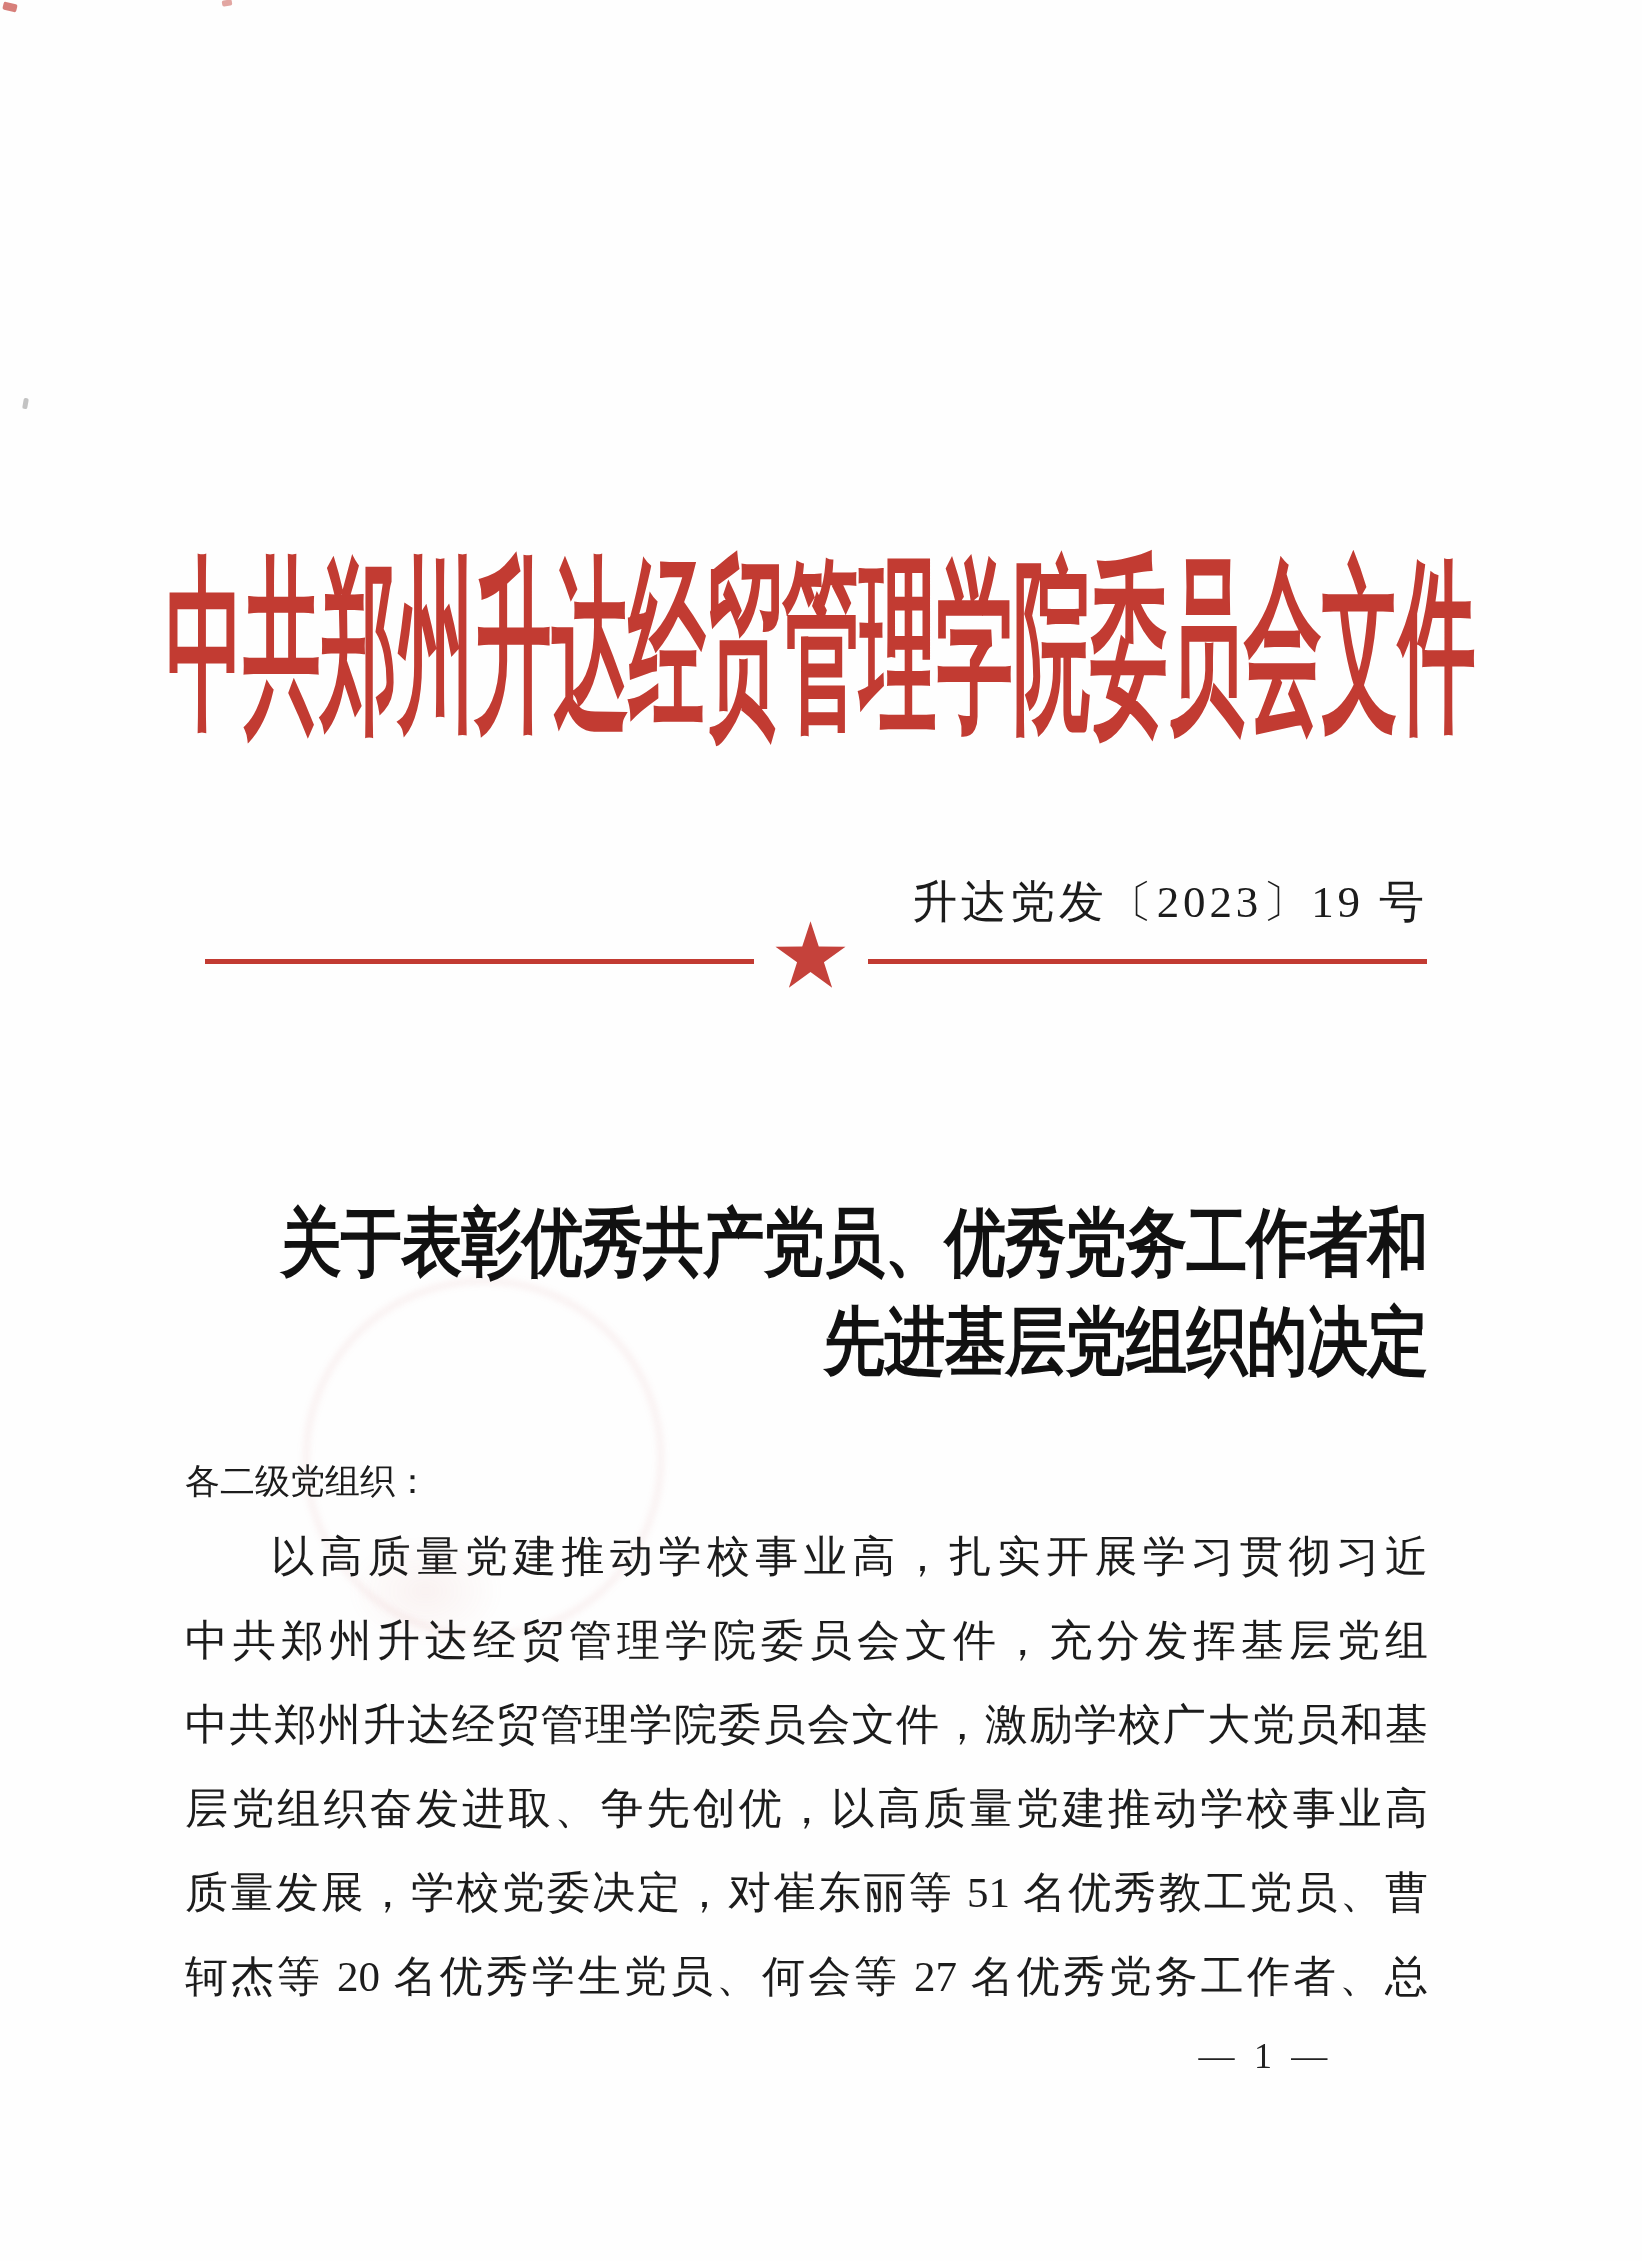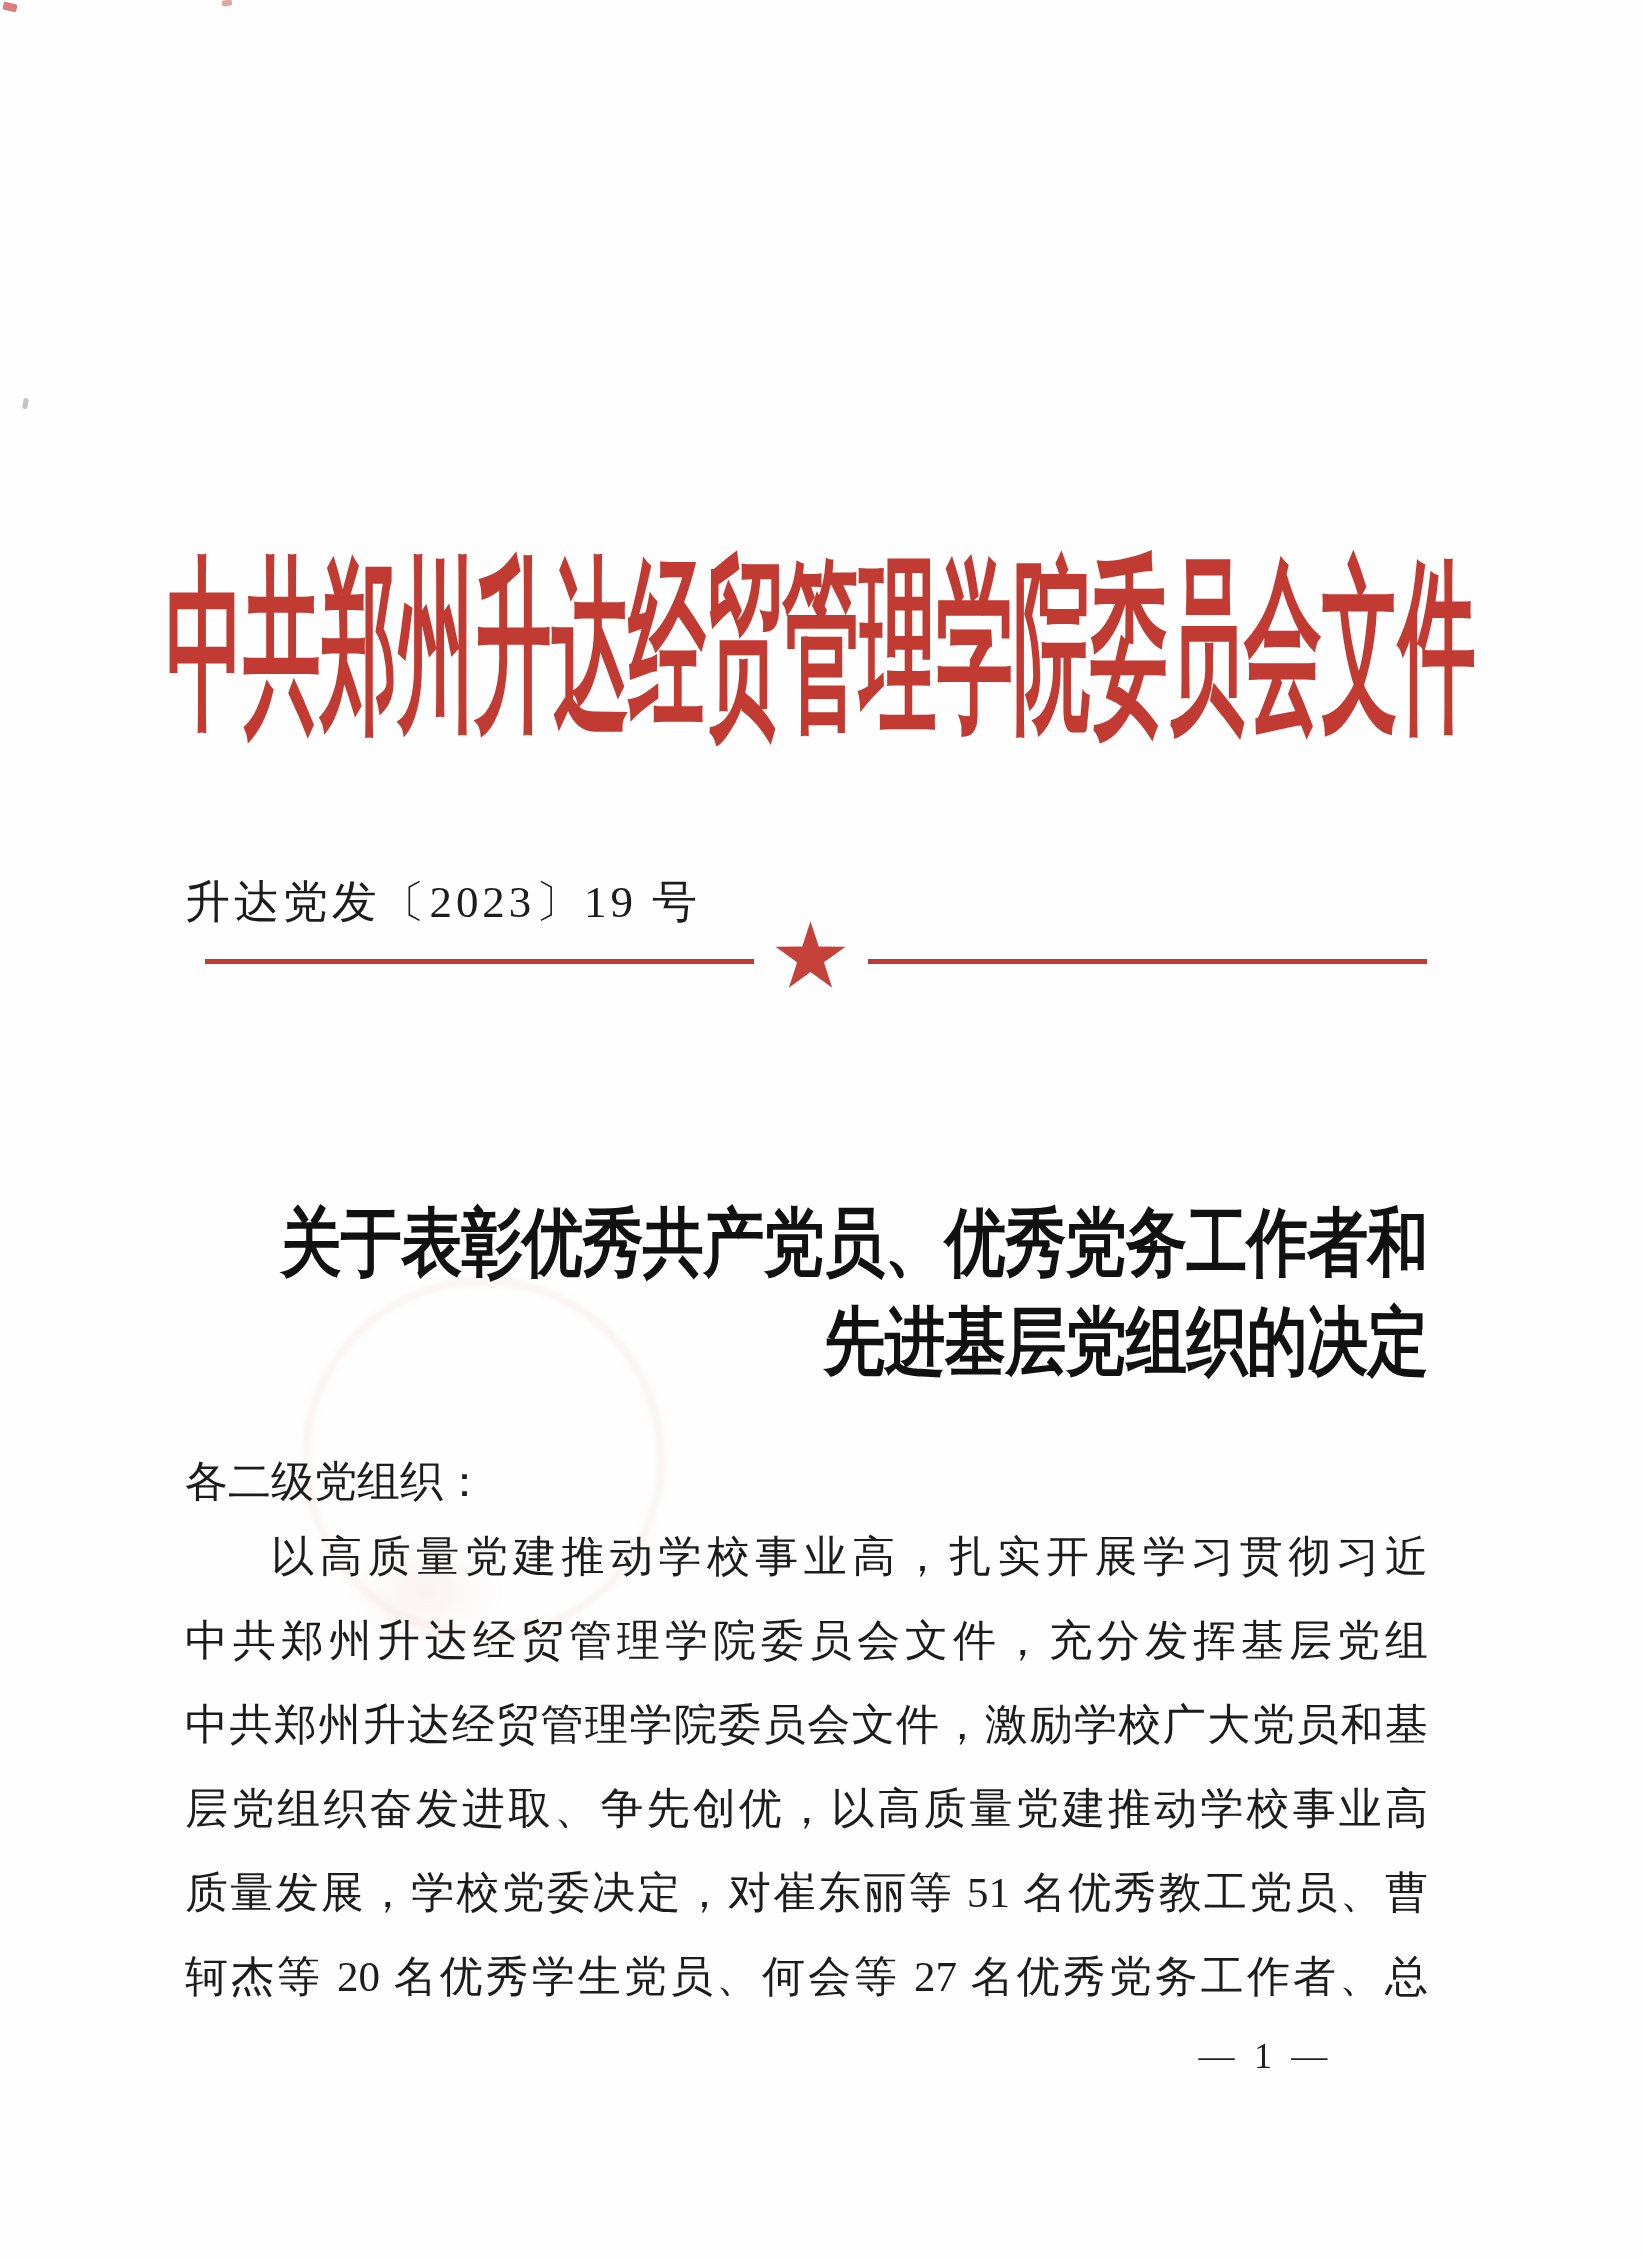--- a/index.html
+++ b/index.html
@@ -37,21 +37,21 @@
     transform:scaleY(2.42);
     transform-origin:top center;
     letter-spacing:0px;
   }
 
   .doc-number{
     position:absolute;
     top:870px;
     left:185px;
     width:1243px;
-    text-align:left;
+    text-align:right;
     font-size:45px;
     line-height:65px;
     letter-spacing:3.9px;
     color:var(--ink);
     white-space:nowrap;
   }
 
   
   .seg{
     position:absolute;
@@ -87,21 +87,21 @@
     transform:scaleY(1.22);
     transform-origin:center;
     white-space:nowrap;
   }
 
   
   .salutation{
     position:absolute;
     top:1440px;
     left:185px;
-    font-size:43px;
+    font-size:35px;
     line-height:84px;
     color:var(--ink);
     white-space:nowrap;
   }
   .para{
     position:absolute;
     top:1515px;
     left:185px;
     width:1243px;
   }

